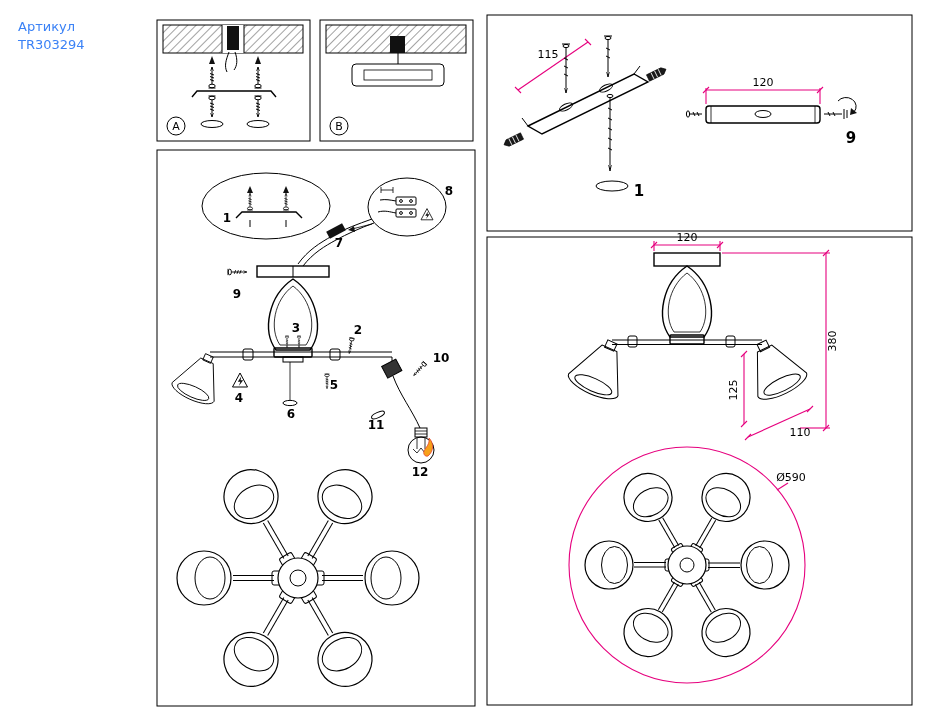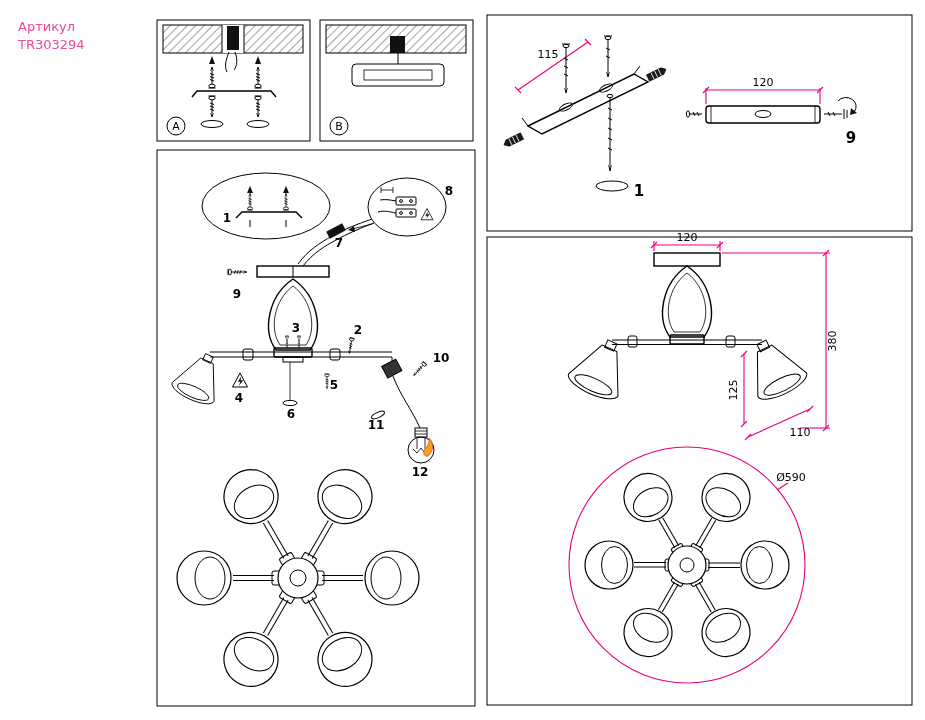--- a/index.html
+++ b/index.html
@@ -1,17 +1,17 @@
 <!DOCTYPE html>
 <html style="--c-magenta: #e6007e; --c-line: #000000; --c-flame1: #f7a11a; --c-flame2: #e5432d;"><head>
 <meta charset="utf-8">
 <style>
   html,body{margin:0;padding:0;background:#fff;}
   .page{position:relative;width:925px;height:720px;background:#fff;overflow:hidden;
-        font-family:"DejaVu Sans",sans-serif;color:#ec4899;}
+        font-family:"DejaVu Sans",sans-serif;color:#3b82f6;}
   .hdr{position:absolute;left:18px;top:18px;font-size:13px;line-height:18px;}
   svg{display:block;position:absolute;left:0;top:0;}
   svg text{font-family:"DejaVu Sans",sans-serif;fill:var(--c-line,#000);text-anchor:middle;}
   .pl{font-size:12px;font-weight:bold;}
   .pl-lg{font-size:15px;font-weight:bold;}
   .dm{font-size:11px;}
   .ln{stroke:var(--c-line,#000);fill:none;stroke-width:1;}
   .ln15{stroke-width:1.4;}
   .thin{stroke-width:0.8;}
   .box{fill:#fff;stroke:var(--c-line,#000);stroke-width:1;}

